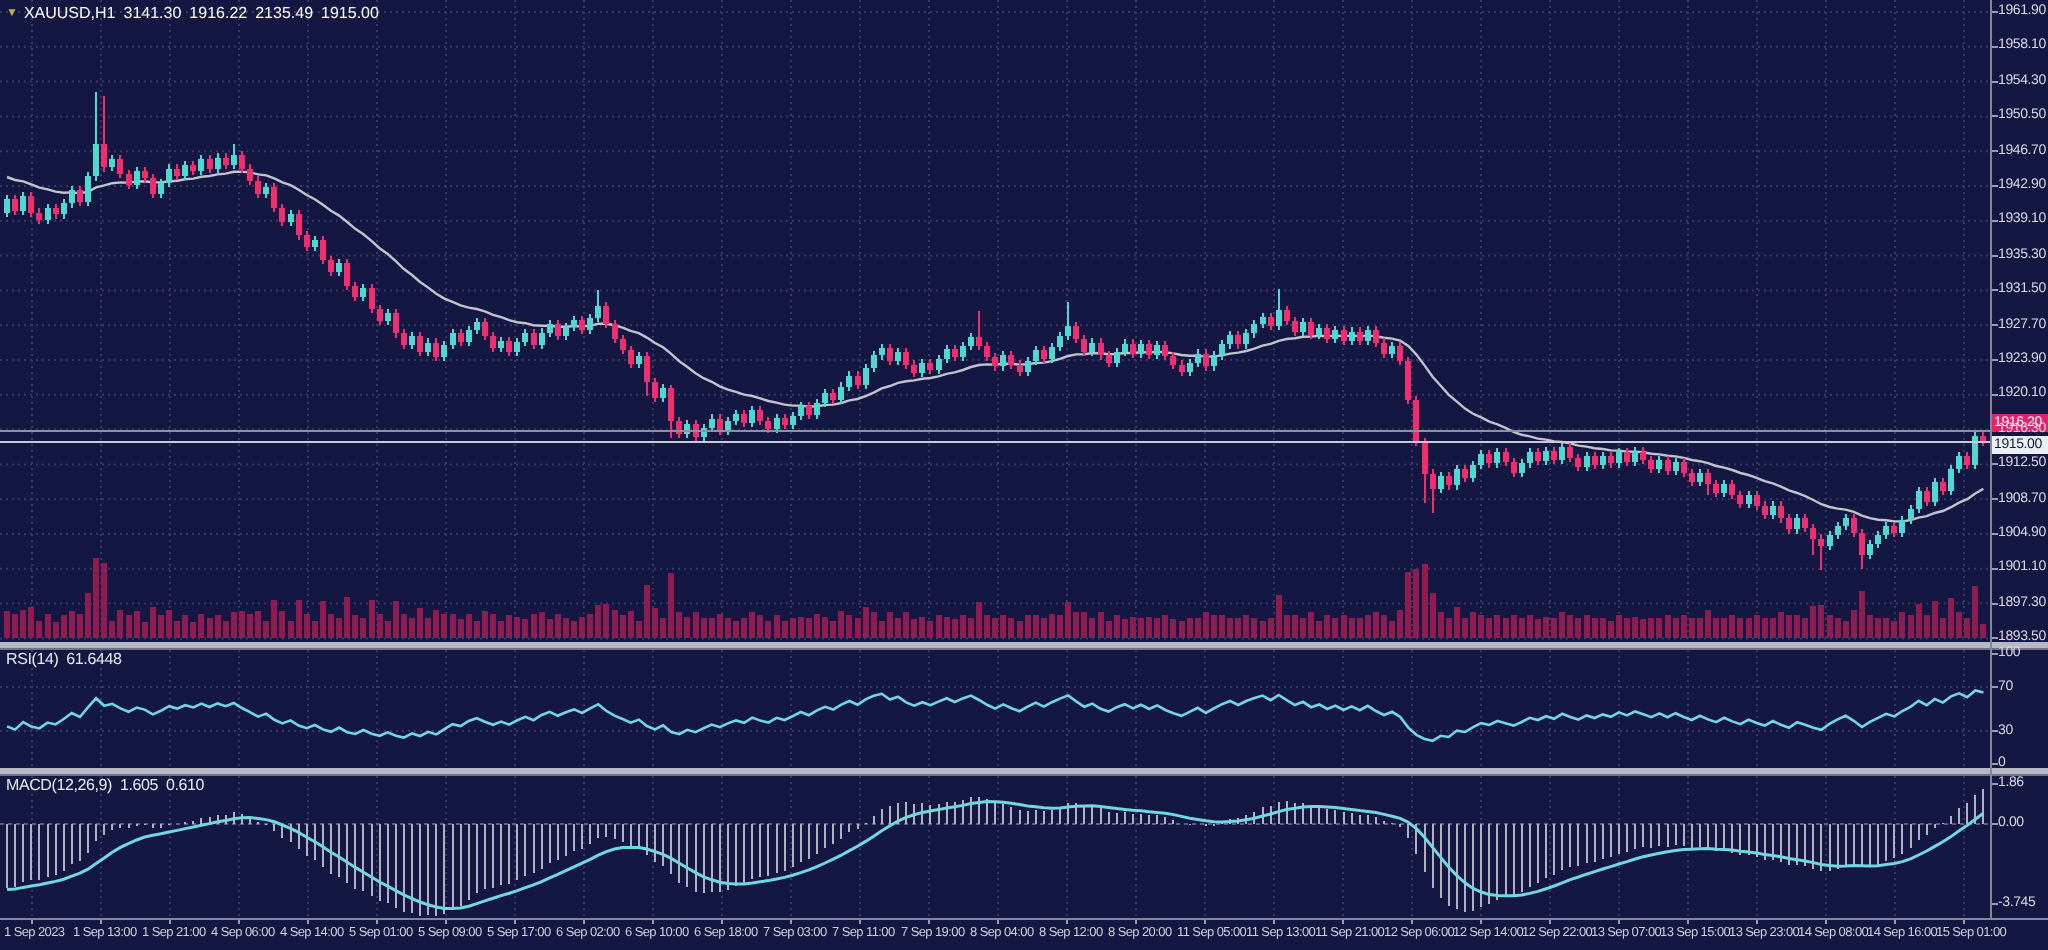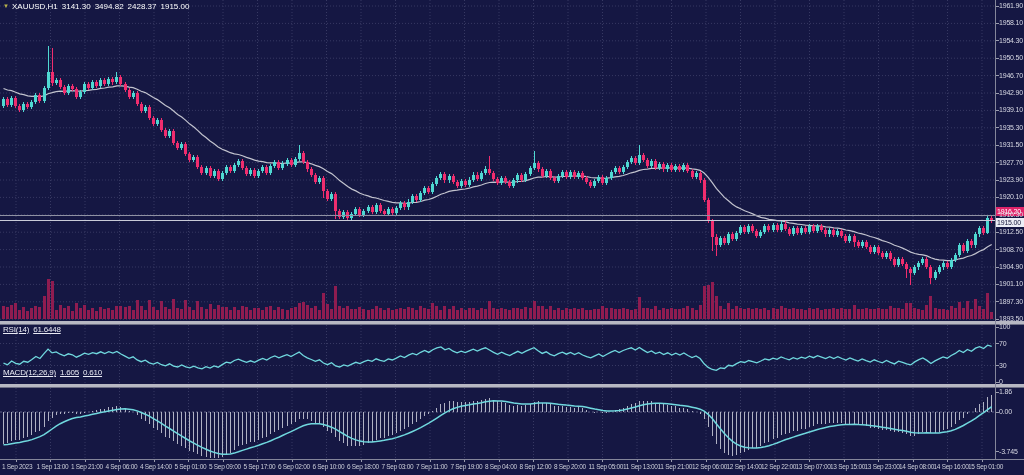--- a/index.html
+++ b/index.html
@@ -4,21 +4,21 @@
 <style>
   html,body{margin:0;padding:0;background:#000;}
   #app{position:relative;width:1024px;height:475px;background:#151743;overflow:hidden;
        font-family:"Liberation Sans",sans-serif;}
   svg{position:absolute;left:0;top:0;}
   .lbl{position:absolute;font-size:7px;line-height:8px;color:#d8d9e4;white-space:nowrap;letter-spacing:-0.2px;}
   .tlbl{position:absolute;font-size:6.5px;line-height:8px;color:#ccced9;white-space:nowrap;letter-spacing:-0.3px;}
   #title{position:absolute;left:3px;top:2px;font-size:8px;color:#ffffff;letter-spacing:0;white-space:nowrap;}
   #title .mk{color:#b8b24a;font-size:6px;vertical-align:1px;margin-right:3px;}
   #title span{margin-right:4px;}
-  .indlbl{position:absolute;font-size:8px;color:#e9eaf4;white-space:nowrap;letter-spacing:-0.2px;text-decoration:underline;}
+  .indlbl{position:absolute;font-size:8px;color:#e9eaf4;white-space:nowrap;letter-spacing:-0.2px;}
   .indlbl span{margin-right:4px;}
   .pane-sep{position:absolute;left:0;width:1024px;height:3px;background:#b7b8c3;border-bottom:1px solid #6e7086;}
   #vaxis-line{position:absolute;top:0;height:459px;left:995px;width:1px;background:#84869a;}
   #haxis-line{position:absolute;top:459px;left:0;width:1024px;height:1px;background:#84869a;}
   .pricebox{position:absolute;left:996px;width:27px;height:9px;font-size:7px;line-height:9px;
             text-align:left;padding-left:1px;letter-spacing:-0.2px;}
   #askLbl{background:#e0246a;color:#ffffff;}
   #bidLbl{background:#eceef6;color:#14163a;}
 </style>
 </head>
@@ -1176,27 +1176,27 @@
       <line x1="947.5" y1="459" x2="947.5" y2="462" stroke="#9a9cae" stroke-width="1" shape-rendering="crispEdges"></line>
       <line x1="982" y1="459" x2="982" y2="462" stroke="#9a9cae" stroke-width="1" shape-rendering="crispEdges"></line>
     </svg>
 
   <div class="pane-sep" style="top:321px"></div>
   <div class="pane-sep" style="top:384px"></div>
   <div id="vaxis-line"></div>
   <div id="haxis-line"></div>
 
   <div id="title">
-    <span class="mk">▼</span><span>XAUUSD,H1</span><span>3141.30</span><span>3494.82</span><span>2428.37</span><span>1915.00</span>
+    <span class="mk">▼</span><span>XAUUSD,H1</span><span>3141.30</span><span>1916.22</span><span>2135.49</span><span>1915.00</span>
   </div>
 
   <div class="indlbl" style="left:3px;top:325px">
     <span>RSI(14)</span><span>61.6448</span>
   </div>
-  <div class="indlbl" style="left:3px;top:368px">
+  <div class="indlbl" style="left:3px;top:388px">
     <span>MACD(12,26,9)</span><span>1.605</span><span>0.610</span>
   </div>
 
   <div id="price-axis" style="position:absolute;left:996px;top:0;width:28px;height:459px;"></div>
   <div id="time-axis" style="position:absolute;left:0;top:460px;width:1024px;height:15px;">
       <div class="tlbl" style="left: 2px; top: 3px;">1 Sep 2023</div>
       <div class="tlbl" style="left: 36.5px; top: 3px;">1 Sep 13:00</div>
       <div class="tlbl" style="left: 71px; top: 3px;">1 Sep 21:00</div>
       <div class="tlbl" style="left: 105.5px; top: 3px;">4 Sep 06:00</div>
       <div class="tlbl" style="left: 140px; top: 3px;">4 Sep 14:00</div>

